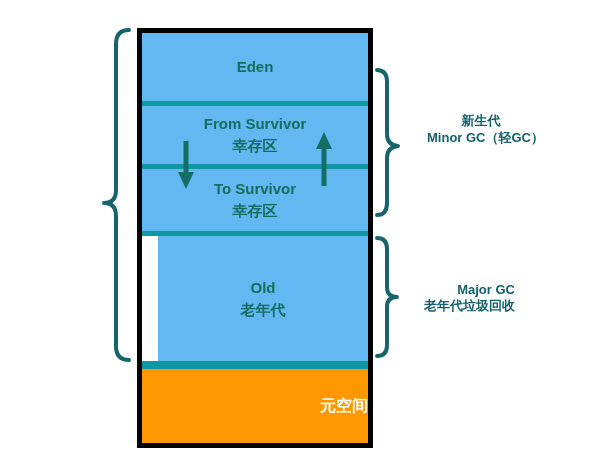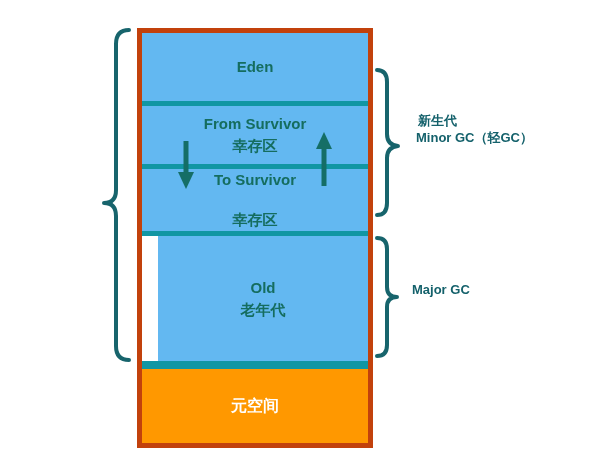--- a/index.html
+++ b/index.html
@@ -19,49 +19,50 @@
     left: 0; top: 0;
     width: 612px; height: 472px;
   }
   .main-box {
     position: absolute;
     left: 137px;
     top: 28px;
     width: 236px;
     height: 420px;
     box-sizing: border-box;
-    border: 5px solid #c2410c;
+    border: 5px solid #000000;
     display: flex;
     flex-direction: column;
   }
   .section {
     display: flex;
     flex-direction: column;
     align-items: center;
     justify-content: center;
     text-align: center;
     font-weight: bold;
     font-size: 15px;
     line-height: 22px;
     color: #156D5F;
   }
   .section.blue { background: #63B8F1; }
   .section.orange {
     background: #FF9800;
     color: #ffffff;
     font-size: 16px;
+    align-items: flex-end;
   }
   .divider {
     background: #1196A3;
     flex: 0 0 auto;
   }
   .sec-eden   { flex: 0 0 68px; }
   .div-4      { flex-basis: 5px; }
   .sec-from   { flex: 0 0 58px; text-align: center; }
-  .sec-to     { flex: 0 0 62px; justify-content: space-between; }
+  .sec-to     { flex: 0 0 62px; }
   .sec-old    { flex: 0 0 125px; margin-left: 16px; }
   .div-8      { flex-basis: 8px; }
   .sec-meta   { flex: 1 1 auto; }
 
   .overlay-svg {
     position: absolute;
     left: 0; top: 0;
     width: 612px; height: 472px;
     pointer-events: none;
   }
@@ -89,24 +90,24 @@
     left: 17px;
     top: 181px;
     width: 92px;
     text-align: center;
     line-height: 15px;
   }
   .young-label {
     left: 415px;
     top: 112px;
     line-height: 17px;
-    text-align: left;
+    text-align: center;
   }
   .major-label {
-    left: 412px;
+    left: 424px;
     top: 282px;
     line-height: 16px;
     text-align: right;
   }
 </style>
 </head>
 <body>
 
 <div class="canvas">
 
@@ -150,20 +151,21 @@
 
     <g>
       <polygon class="arrow-head" points="316,149 332,149 324,132"></polygon>
       <line class="arrow-line" x1="324" y1="148" x2="324" y2="186"></line>
     </g>
   </svg>
 
 
   <div class="side-label young-label">
     <div style="margin-left:3px">新生代</div>
-    <div style="margin-left:1px">Minor GC（轻GC）</div>
+    <div style="margin-left:12px">Minor GC（轻GC）</div>
   </div>
 
   <div class="side-label major-label">
     <div>Major GC</div>
+    <div>老年代垃圾回收</div>
   </div>
 
 </div>
 
 </body></html>

